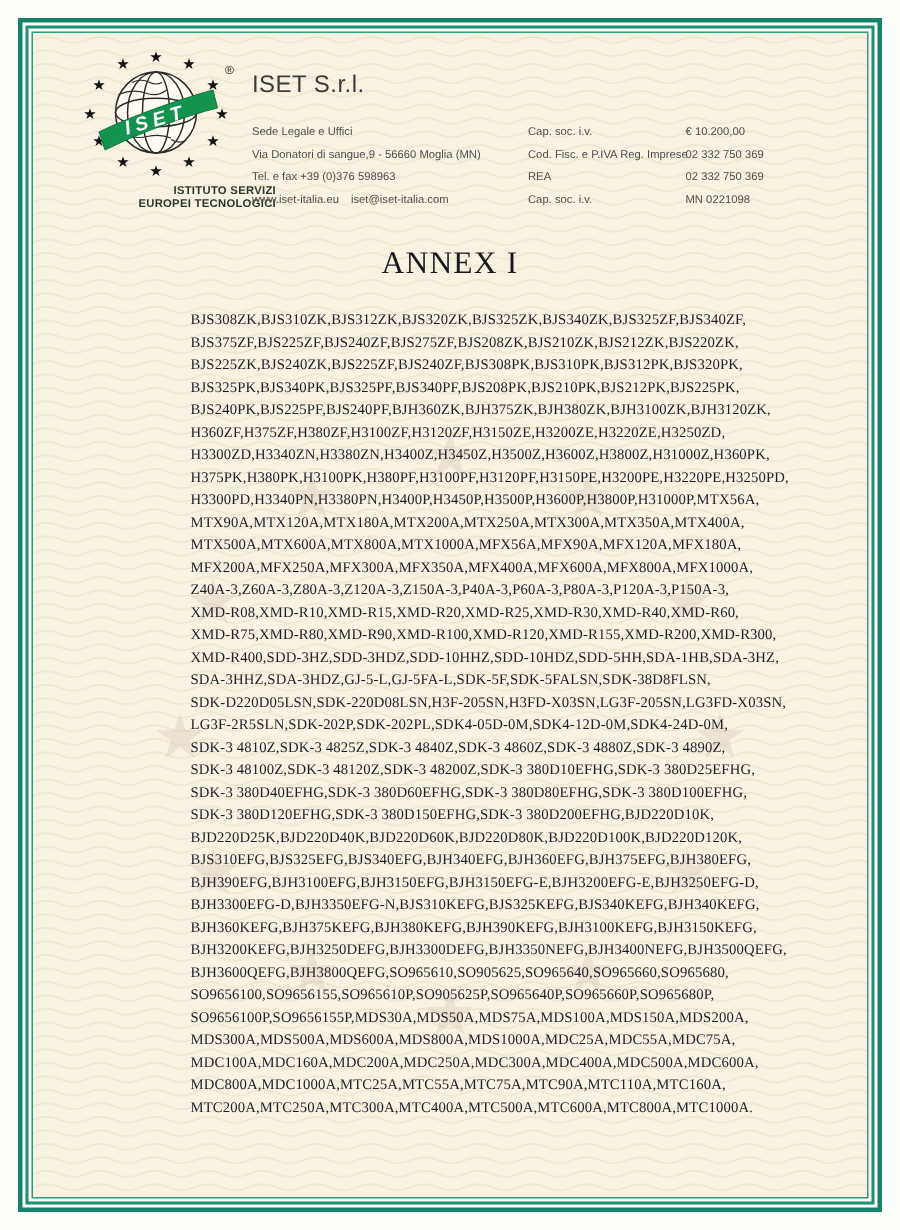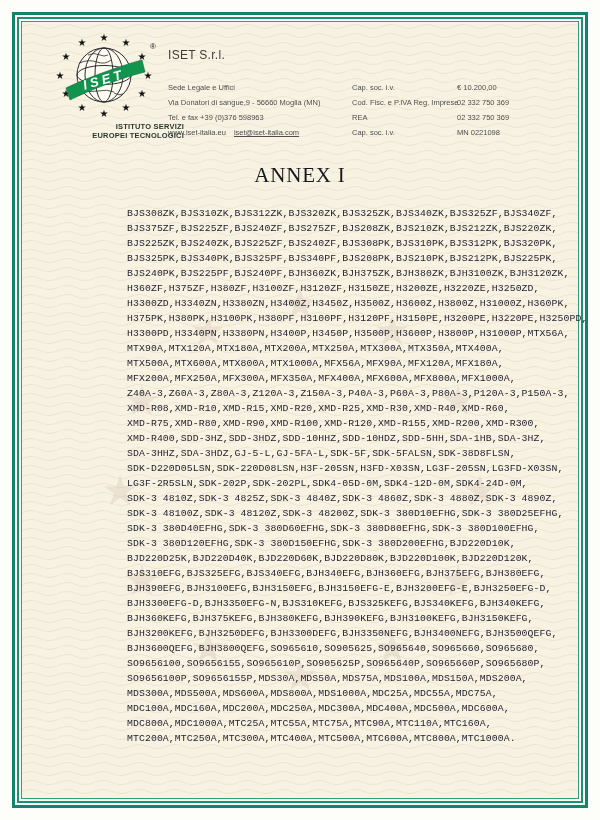--- a/index.html
+++ b/index.html
@@ -18,33 +18,33 @@
   .watermark{position:absolute;left:0;top:0;z-index:1;pointer-events:none}
 
   .content{position:absolute;inset:0;z-index:2}
 
   
   .logo-svg{position:absolute;left:44px;top:33px;width:120px;height:88px}
   .logo-caption{position:absolute;left:24px;top:122px;width:160px;text-align:right;
     font-size:7.5px;font-weight:bold;line-height:9px;color:#29382f;letter-spacing:.2px}
 
   
-  .company-name{position:absolute;left:168px;top:48px;font-size:12px;color:#3c3c3c;letter-spacing:.3px}
+  .company-name{position:absolute;left:168px;top:48px;font-size:16px;color:#3c3c3c;letter-spacing:.3px}
   .addr{position:absolute;left:168px;width:166px;font-size:7.5px;color:#4e4e4e;white-space:nowrap}
   .a1{top:83px}.a2{top:98px}.a3{top:113px}.a4{top:128px}
-  .email{text-decoration:underline;margin-left:8px;color:#4e4e4e}
+  .email{margin-left:8px;color:#4e4e4e}
   .registry{position:absolute;left:352px;top:83px;width:216px;font-size:7.5px;color:#4e4e4e}
   .reg-row{position:relative;height:15px;white-space:nowrap}
   .reg-val{position:absolute;left:105px;top:0}
 
   
   .annex-title{position:absolute;left:0;top:163px;width:600px;text-align:center;
     font-family:Liberation Serif, serif;font-size:21px;color:#191920;letter-spacing:.8px}
   .codes{position:absolute;left:127px;top:206px;
-    font-family:Liberation Mono, monospace;font-size:9.8px;line-height:15px;
+    font-family:Liberation Serif, serif;font-size:9.8px;line-height:15px;
     color:#1e1e2b;white-space:nowrap;letter-spacing:.1px}
 </style>
 </head>
 <body>
 
 <div class="page">
 
   <div class="frame-outer">
     <div class="frame-mid">
       <div class="frame-inner">

